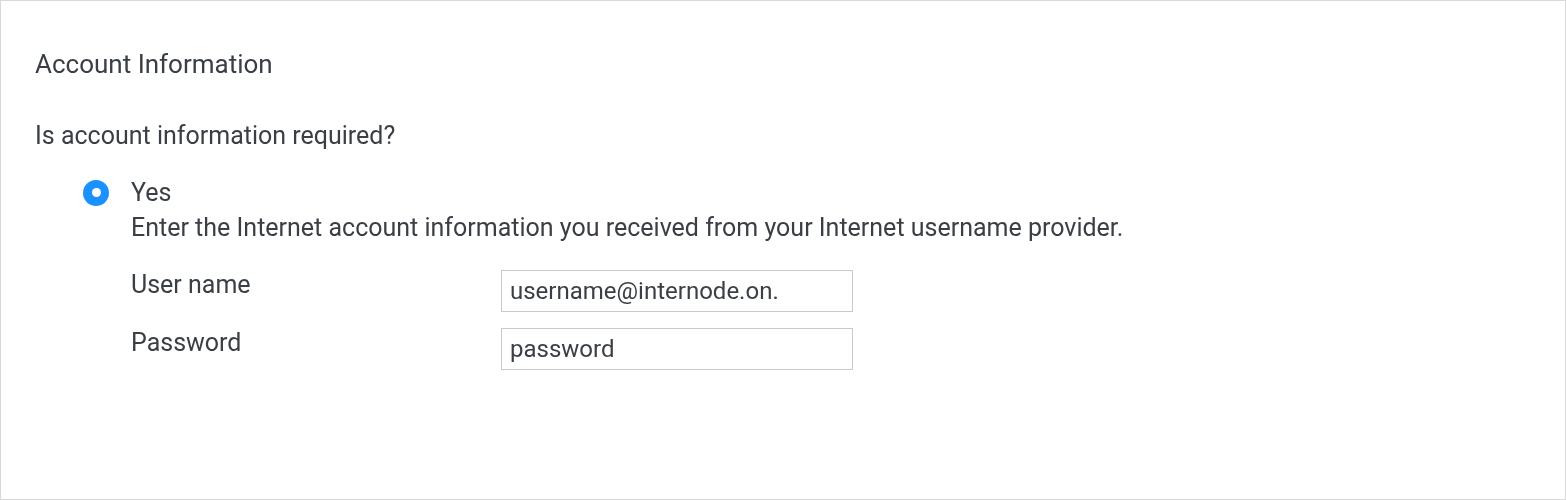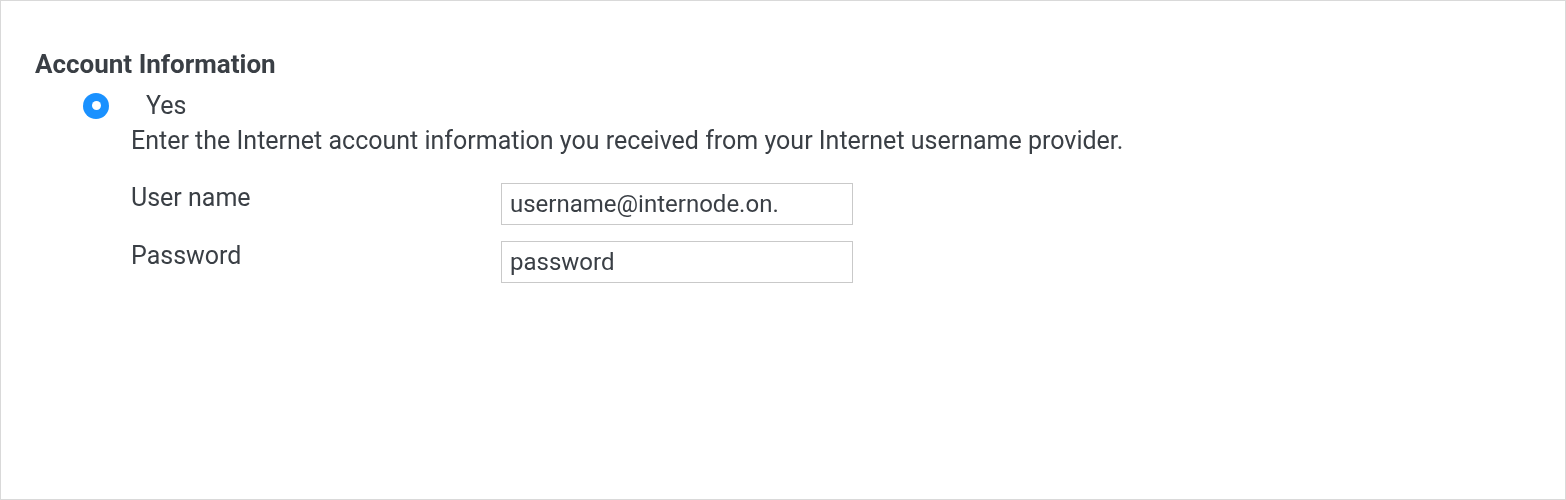--- a/index.html
+++ b/index.html
@@ -14,41 +14,40 @@
     }
     .panel {
       width: 1566px;
       height: 500px;
       border: 1px solid #d9d9d9;
       padding: 48px 34px 34px 34px;
       background: #fff;
     }
     .section-title {
       font-size: 26px;
-      font-weight: 700;
+      font-weight: 400;
       color: #3a3f45;
-      margin-bottom: 12px;
+      margin-bottom: 42px;
     }
     .question {
       font-size: 25px;
       font-weight: 400;
       color: #3a3f45;
       margin-bottom: 28px;
     }
     .radio-group {
       padding-left: 48px;
     }
     .radio-row {
       display: flex;
       align-items: center;
       margin-bottom: 26px;
     }
     .radio-row:last-child {
       margin-bottom: 0;
-      gap: 15px;
     }
     .radio-outer {
       width: 26px;
       height: 26px;
       border-radius: 50%;
       border: 2px solid #c9c9c9;
       display: flex;
       align-items: center;
       justify-content: center;
       margin-right: 22px;
@@ -97,20 +96,21 @@
       padding: 12px 8px;
       color: #3a3f45;
       font-family: inherit;
     }
   </style>
 </head>
 <body>
 
 <div class="panel">
   <h2 class="section-title">Account Information</h2>
+  <div class="question">Is account information required?</div>
 
   <div class="radio-group">
     <div class="radio-row">
       <div class="radio-outer selected">
         <div class="radio-inner-dot"></div>
       </div>
       <span class="radio-label">Yes</span>
     </div>
   </div>
 

